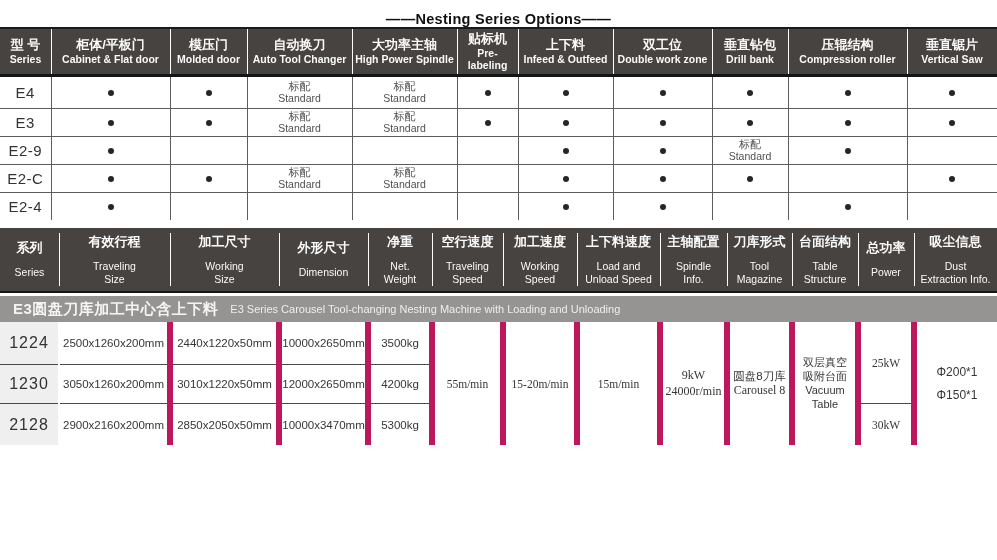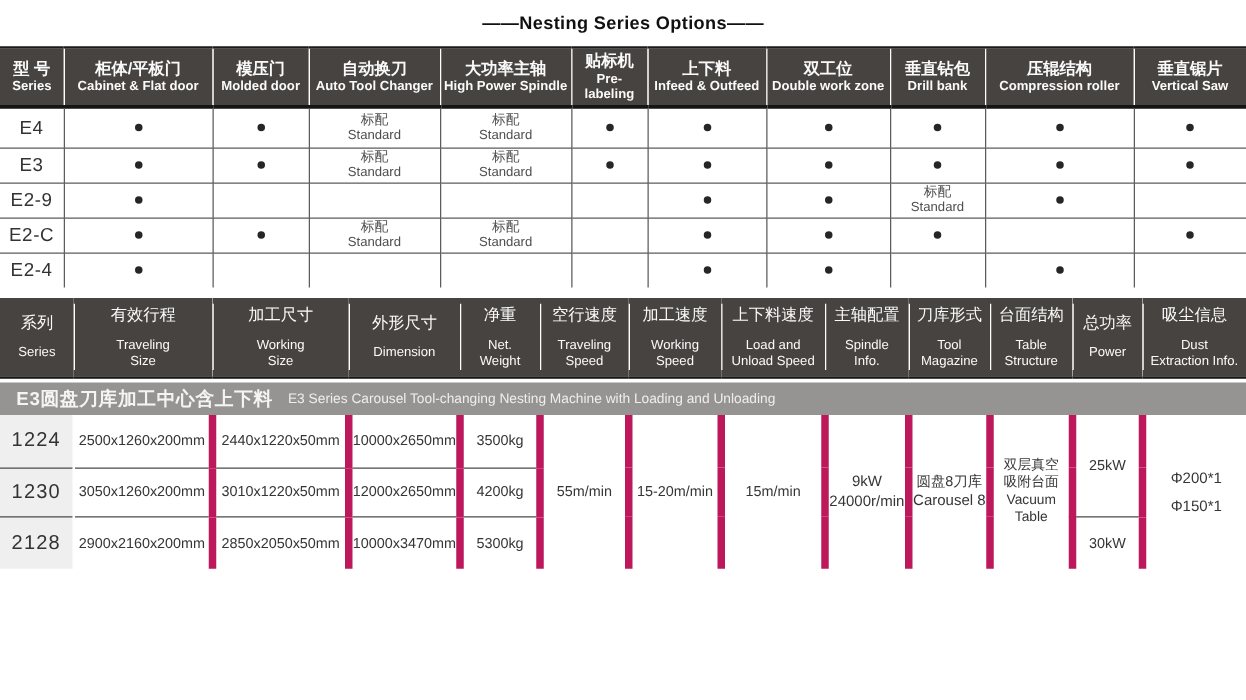--- a/index.html
+++ b/index.html
@@ -6,21 +6,21 @@
   html, body { background: #ffffff; }
   body { font-family: "Liberation Sans", "DejaVu Sans", sans-serif; }
   .page { position: relative; width: 997px; height: 560px; background: #fff; overflow: hidden; }
 
   .title1 { padding-top: 11px; text-align: center; font-size: 14.5px; font-weight: bold; color: #111; letter-spacing: .3px; }
   .title2 { margin-top: 60px; text-align: center; font-size: 17.5px; font-weight: bold; color: #0d0d0d; }
 
   table { border-collapse: collapse; table-layout: fixed; width: 997px; }
 
   
-  .t1 { margin-top: 10px; }
+  .t1 { }
   .t1 th {
     background: #474340; color: #fafafa; vertical-align: middle;
     border-top: 2px solid #1b1b1b; border-bottom: 3px solid #151515;
     height: 38px; padding: 2px 1px; position: relative; font-weight: bold;
   }
   .t1 th + th::before { content: ""; position: absolute; left: 0; top: 0; bottom: 0; width: 1px; background: #ffffff; }
   .t1 .hzh { font-size: 13px; line-height: 1.2; }
   .t1 .hen { font-size: 10.5px; line-height: 1.2; font-weight: bold; }
   .t1 td { height: 28px; text-align: center; vertical-align: middle; border-bottom: 1px solid #5c5c5c; }
   .t1 tr.r-tall td { height: 33px; }
@@ -32,36 +32,36 @@
   .std-en { font-size: 10.5px; color: #4f4f4f; line-height: 1.1; }
 
   
   .t2head { margin-top: 8px; }
   .t2head th {
     background: #474340; color: #fafafa; vertical-align: middle;
     border-bottom: 2px solid #151515;
     height: 64px; padding: 3px 1px; position: relative; font-weight: normal;
   }
   .t2head th + th::before { content: ""; position: absolute; left: 0; top: 5px; bottom: 5px; width: 1px; background: #ffffff; }
-  .t2head .hzh { font-size: 13px; font-weight: normal; line-height: 1.25; margin-bottom: 10px; }
+  .t2head .hzh { font-size: 13px; font-weight: bold; line-height: 1.25; margin-bottom: 10px; }
   .t2head .hen { font-size: 10.5px; line-height: 1.25; }
   .banner { width: 997px; height: 26px; margin-top: 3px; background: #969492; color: #f4f4f2;
             display: flex; align-items: center; padding-left: 13px; }
   .banner .bzh { font-size: 15px; font-weight: bold; letter-spacing: .5px; }
   .banner .ben { font-size: 11px; margin-left: 12px; color: #eeeeec; }
   .t2body td { text-align: center; vertical-align: middle; color: #363636; font-size: 11.5px; }
   .t2body tr.rA td { height: 42px; }
   .t2body tr.rB td { height: 39px; }
   .t2body tr.rC td { height: 42px; }
   .t2body .vr { border-right: 6px solid #be185d; }
   .t2body .hb { border-bottom: 1px solid #4a4a4a; }
   .t2body .serc { background: #efefef; border-right: 2px solid #ffffff; font-size: 16px; letter-spacing: 1px; color: #333; }
   .ln { line-height: 1.3; }
   .ln-wide { line-height: 1.9; font-size: 12px; }
-  .m12 { font-size: 12px; }
+  .m12 { font-size: 12px; font-family: Liberation Serif, serif; }
   .tbl-struct { font-size: 11px; line-height: 1.25; }
 </style>
 </head>
 <body>
 
 <div class="page">
 
   <div class="title1">——Nesting Series Options——</div>
 
   <table class="t1">

